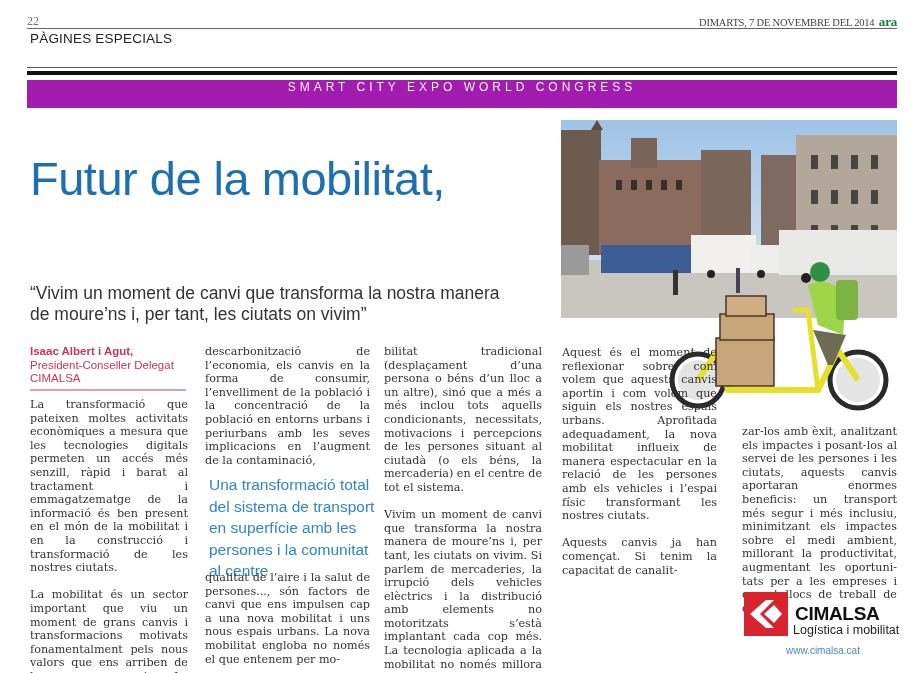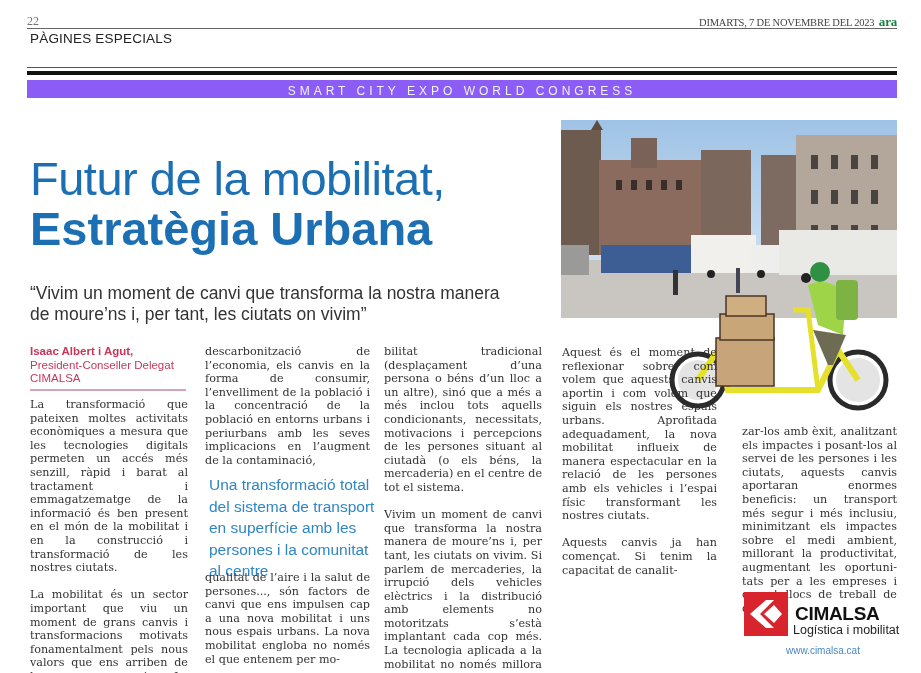--- a/index.html
+++ b/index.html
@@ -7,21 +7,21 @@
   body { position: relative; font-family: "DejaVu Serif", serif; color: #333; }
 
   .page-num { position: absolute; left: 27px; top: 14px; font-family: "Liberation Serif", serif; font-size: 12px; color: #737373; }
   .date-line { position: absolute; right: 24px; top: 14px; font-family: "Liberation Serif", serif; font-size: 10.5px; color: #444; letter-spacing: -0.2px; }
   .date-line .brand { font-weight: bold; font-size: 13px; color: #15803d; margin-left: 2px; }
   .rule-top { position: absolute; left: 27px; right: 24px; top: 28px; height: 1px; background: #666; }
   .section-label { position: absolute; left: 30px; top: 31px; font-family: "Liberation Sans", sans-serif; font-size: 13.5px; color: #222; letter-spacing: 0.2px; }
 
   .rule-thin { position: absolute; left: 27px; right: 24px; top: 67px; height: 1px; background: #555; }
   .rule-thick { position: absolute; left: 27px; right: 24px; top: 71px; height: 4px; background: #111; }
-  .banner { position: absolute; left: 27px; right: 24px; top: 80px; height: 18px; background: #8b5cf6; display: flex; align-items: flex-end; justify-content: center; }
+  .banner { position: absolute; left: 27px; right: 24px; top: 80px; height: 28px; background: #a21caf; display: flex; align-items: flex-start; justify-content: center; }
   .banner span { font-family: "Liberation Sans", sans-serif; font-size: 12px; letter-spacing: 4px; color: #f2f2f2; }
 
   .headline { position: absolute; left: 30px; top: 155px; color: #1c6fb3; font-family: "Liberation Sans", sans-serif; }
   .headline .l1 { font-size: 47px; font-weight: normal; line-height: 48px; letter-spacing: -0.5px; display: block; }
   .headline .l2 { font-size: 47px; font-weight: bold; line-height: 52px; letter-spacing: 0px; display: block; }
 
   .quote { position: absolute; left: 30px; top: 283px; width: 490px; font-family: "Liberation Sans", sans-serif; font-size: 17.5px; line-height: 21px; color: #333; }
 
   .photo { position: absolute; left: 561px; top: 120px; width: 336px; height: 198px; overflow: hidden; }
   .photo svg { display: block; }
@@ -40,35 +40,34 @@
   .logo-box { position: absolute; left: 0; top: 0; width: 44px; height: 44px; background: #d8242c; }
   .logo-name { position: absolute; left: 51px; top: 11px; font-family: "Liberation Sans", sans-serif; font-weight: bold; font-size: 19px; color: #111; letter-spacing: -0.3px; }
   .logo-tag { position: absolute; left: 49px; top: 31px; font-family: "Liberation Sans", sans-serif; font-size: 12.5px; color: #222; }
   .logo-url { position: absolute; left: 778px; top: 645px; font-family: "Liberation Sans", sans-serif; font-size: 10px; color: #4a88c0; margin-left: 8px; }
 </style>
 </head>
 <body>
 
 <div class="page-num">22</div>
 <div class="date-line">
-  <span>DIMARTS, 7 DE NOVEMBRE DEL 2023</span>
+  <span>DIMARTS, 7 DE NOVEMBRE DEL 2014</span>
   <span class="brand">ara</span>
 </div>
 <div class="rule-top"></div>
 <div class="section-label">PÀGINES ESPECIALS</div>
 
 <div class="rule-thin"></div>
 <div class="rule-thick"></div>
 <div class="banner">
   <span>SMART CITY EXPO WORLD CONGRESS</span>
 </div>
 
 <div class="headline">
   <span class="l1">Futur de la mobilitat,</span>
-  <span class="l2">Estratègia Urbana</span>
 </div>
 <div class="quote">“Vivim un moment de canvi que transforma la nostra manera de moure’ns i, per tant, les ciutats on vivim”</div>
 
 <div class="photo">
   <svg width="336" height="198" viewBox="0 0 336 198">
     <defs>
       <linearGradient id="sky" x1="0" y1="0" x2="0" y2="1">
         <stop offset="0" stop-color="#9fc3e6"></stop>
         <stop offset="1" stop-color="#dfe9f2"></stop>
       </linearGradient>

